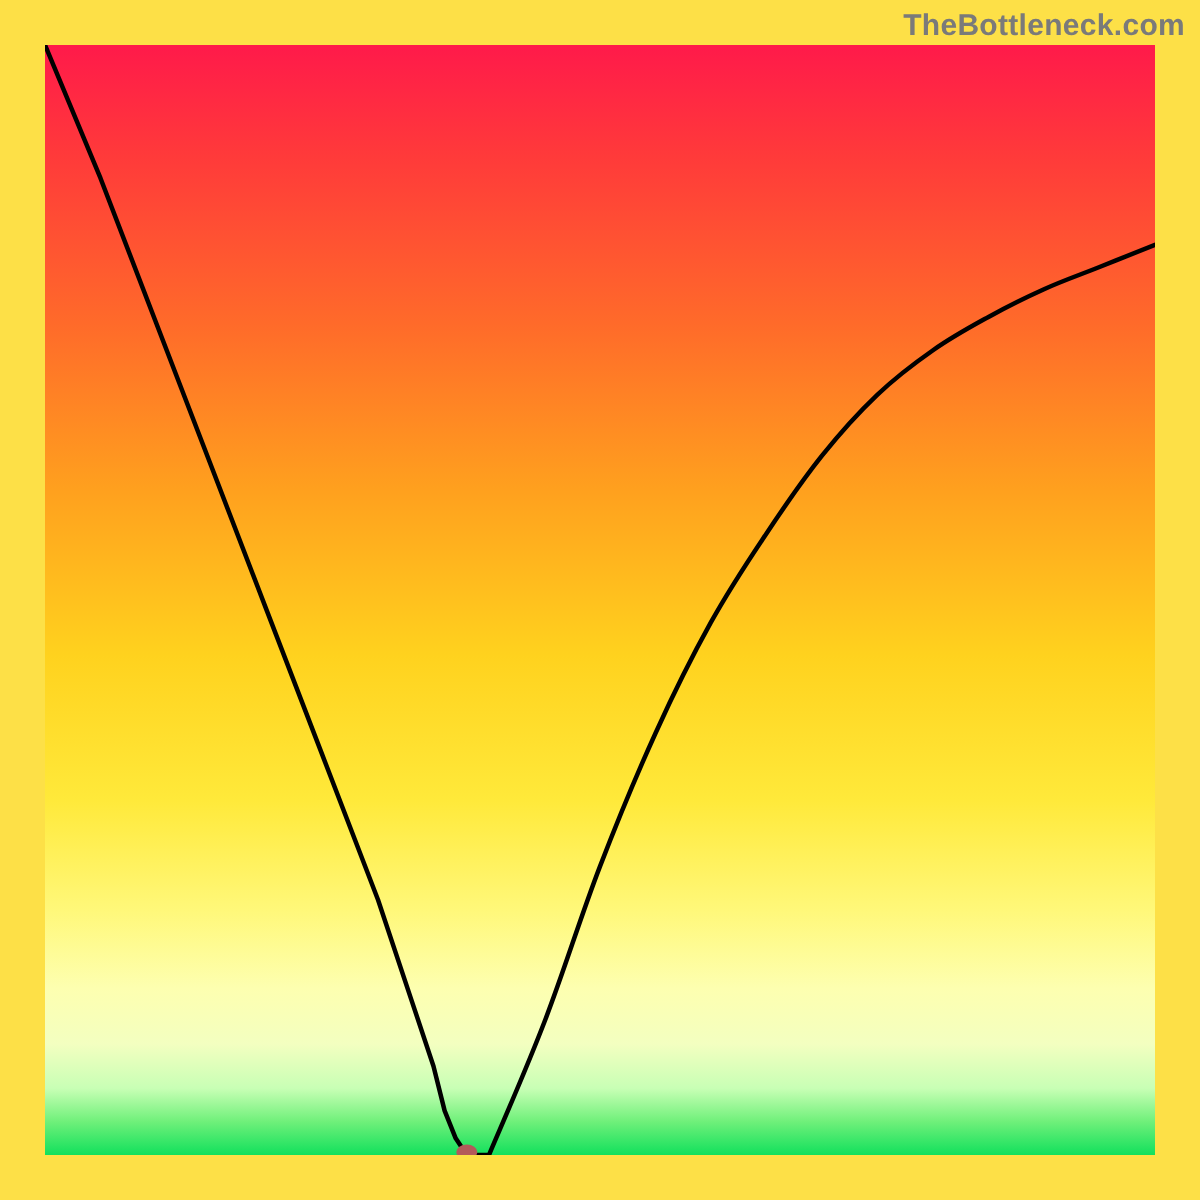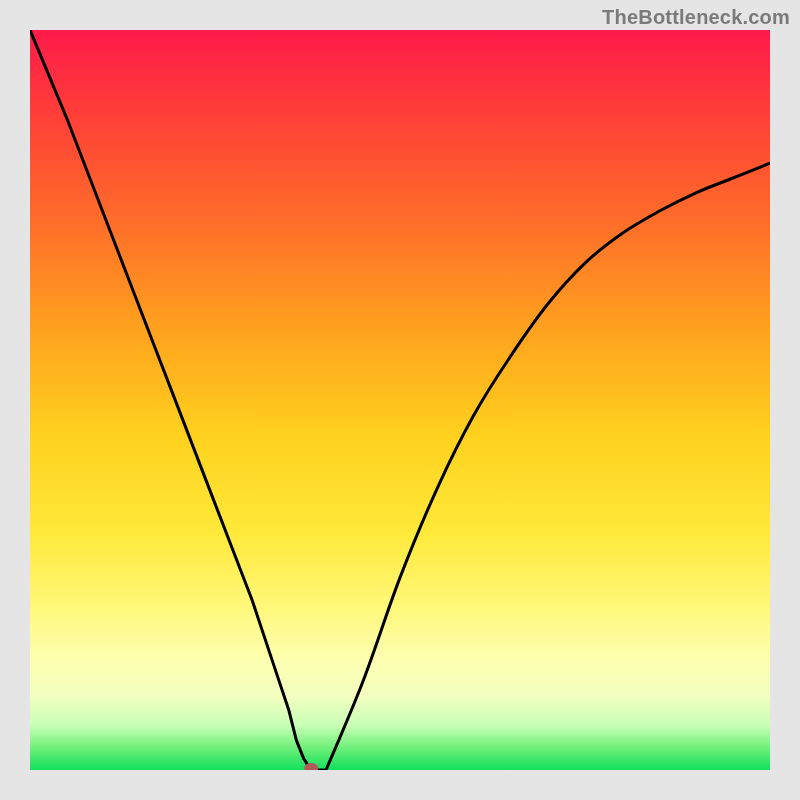--- a/index.html
+++ b/index.html
@@ -10,21 +10,21 @@
     background: #000;
     overflow: hidden;
     font-family: Arial, Helvetica, sans-serif;
   }
   .frame {
     position: absolute;
     left: 0;
     top: 0;
     width: 800px;
     height: 800px;
-    background: #e5e5e5;
+    background: #fde047;
   }
   .plot {
     position: absolute;
     left: 30px;
     top: 30px;
     width: 740px;
     height: 740px;
     background: linear-gradient(
       to bottom,
       #ff1a4a 0%,

